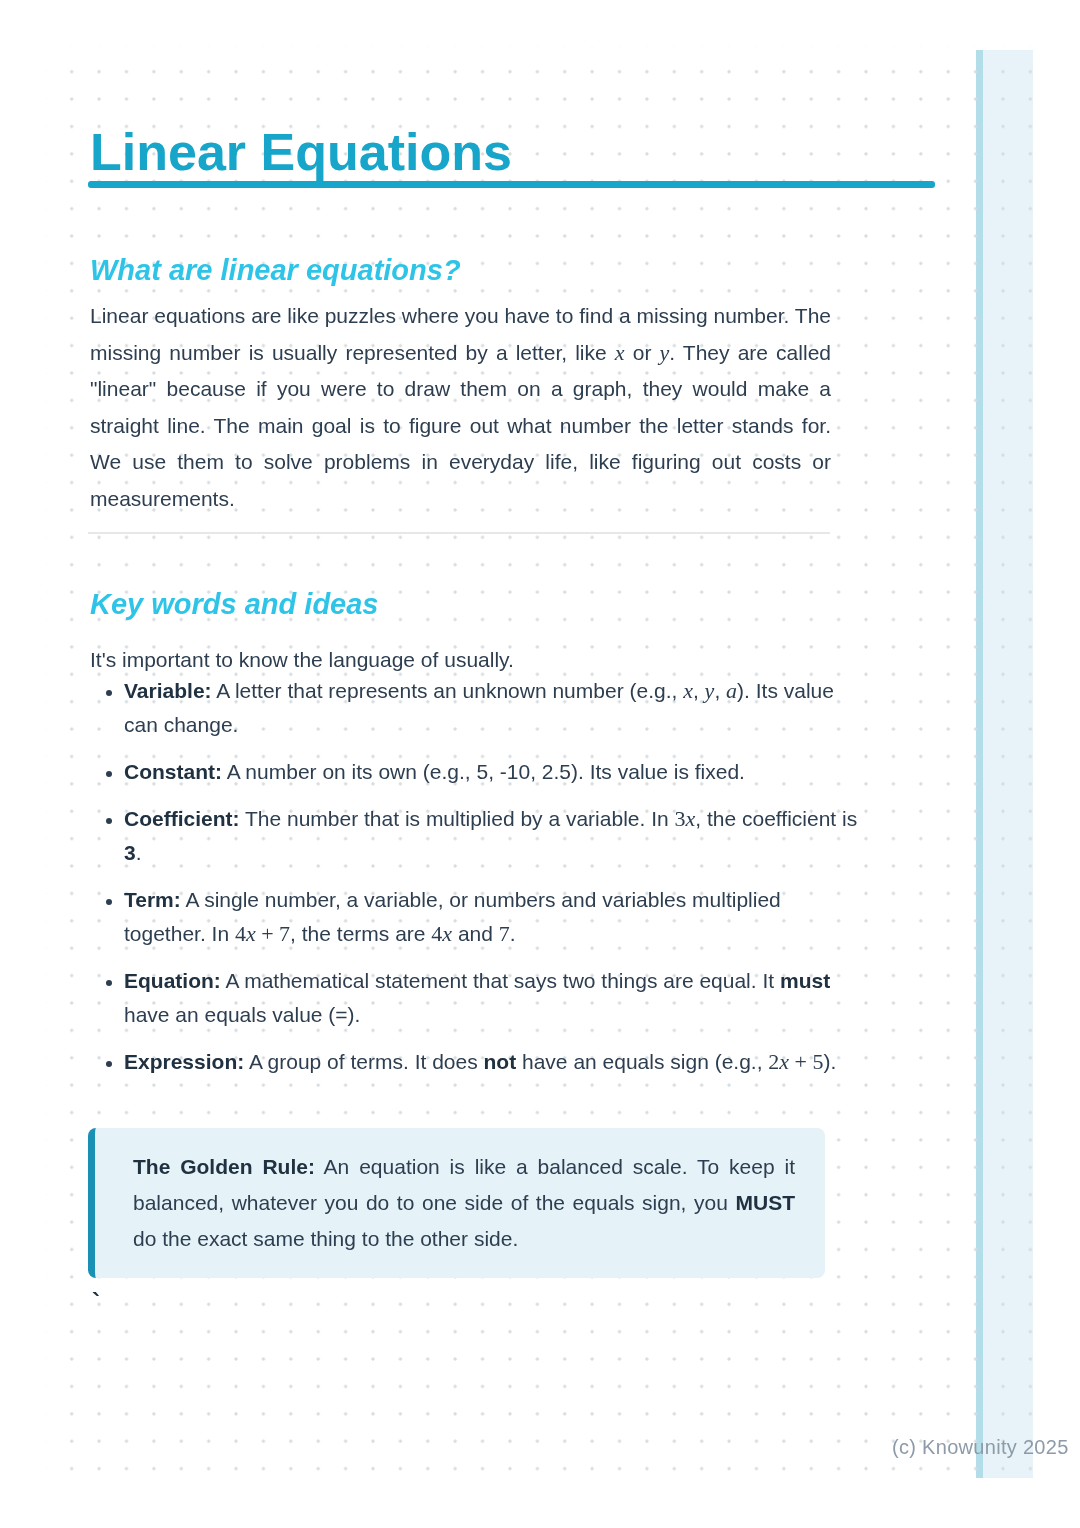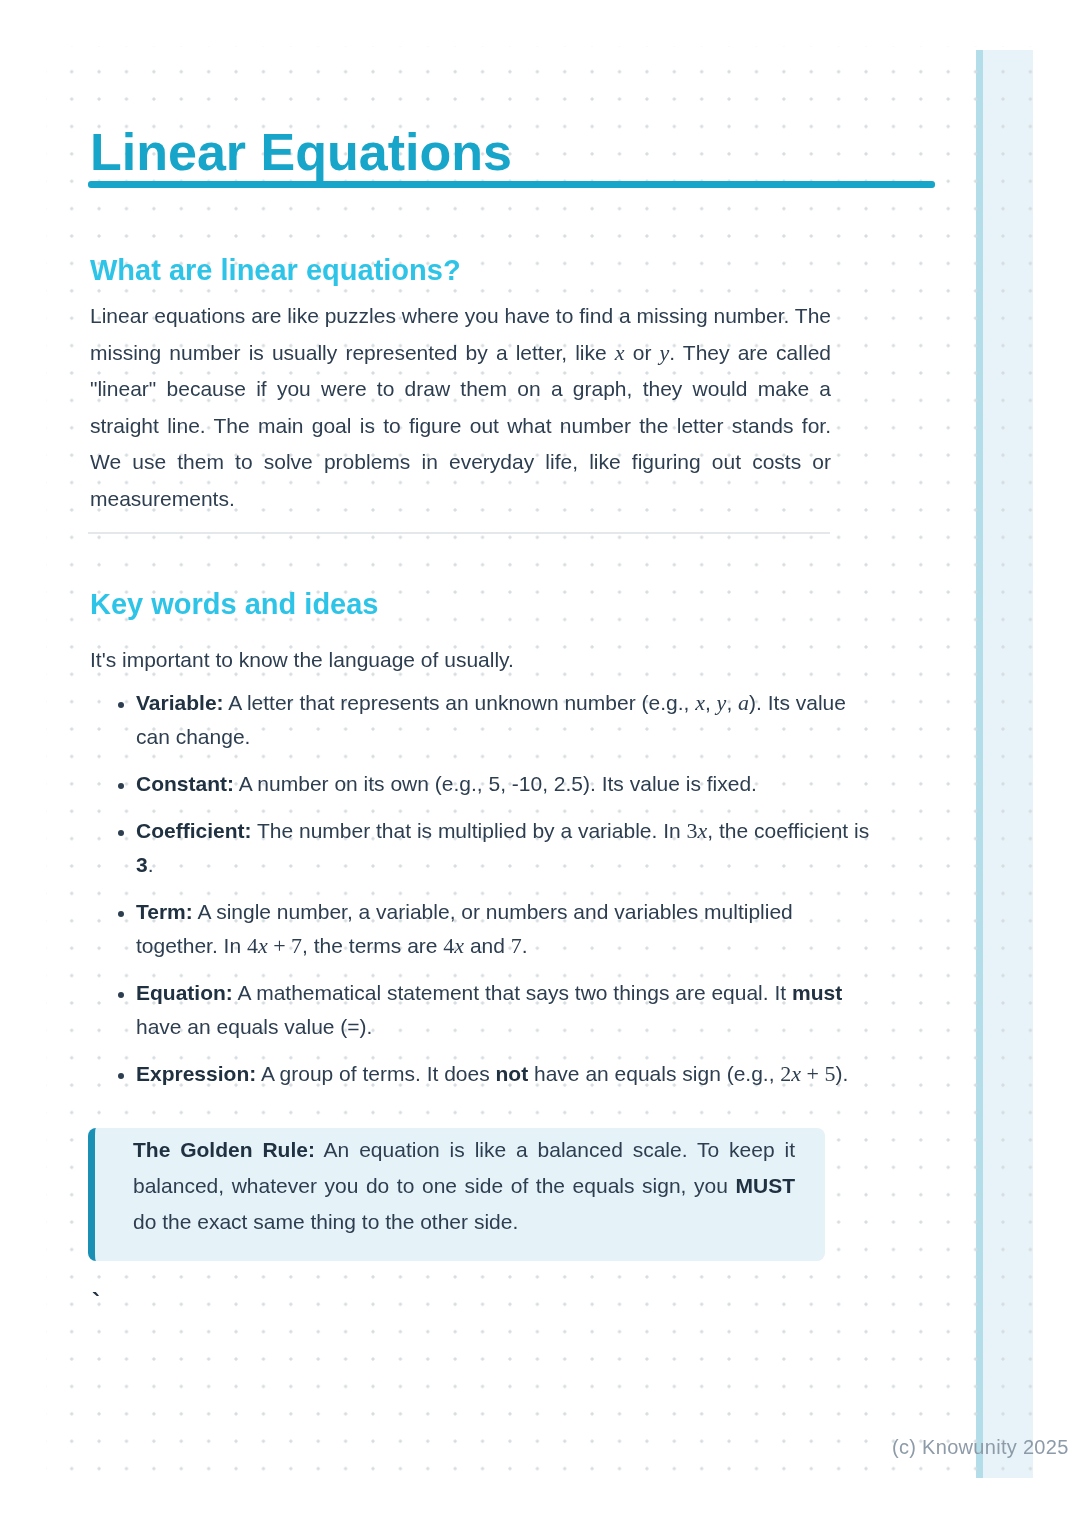--- a/index.html
+++ b/index.html
@@ -41,46 +41,47 @@
     white-space:nowrap;
   }
   .title-rule{
     position:absolute;left:88px;top:181px;width:847px;height:7px;
     background:var(--brand-teal);border-radius:3px;
   }
   .section-heading{
     position:absolute;left:90px;
     font-size:29px;font-weight:800;color:var(--heading-cyan);
     white-space:nowrap;
+    font-style:italic;
   }
   #heading-what{top:230px}
   #heading-keywords{top:564px}
   .para{
     position:absolute;left:90px;width:741px;
     font-size:21px;line-height:36.5px;text-align:justify;
   }
   #main-paragraph{top:277px}
   .section-divider{
     position:absolute;left:88px;top:532px;width:742px;height:2px;
     background:#e5e8ea;
   }
   #intro-paragraph{top:622px;line-height:34px;text-align:left}
   .bullet-list{
     position:absolute;left:90px;top:674px;width:741px;
-    margin:12px;padding:0 0 0 34px;
+    margin:0;padding:0 0 0 34px;
     font-size:21px;line-height:34px;list-style:disc;
   }
   .bullet-list li{margin-bottom:13px}
   .bullet-list li::marker{color:#2d3e50;font-size:19px}
   .callout{
     position:absolute;left:88px;top:1128px;width:737px;box-sizing:border-box;
     background:var(--callout-bg);
     border-left:7px solid var(--callout-border);
     border-radius:8px;
-    padding:4px 30px 21px 38px;
+    padding:21px 30px 21px 38px;
     font-size:21px;line-height:36px;text-align:justify;
   }
   .seg-b{font-weight:700;color:#203141}
   .seg-m{font-family:"Liberation Serif",serif;font-size:22px}
   .seg-mi{font-family:"Liberation Serif",serif;font-style:italic;font-size:22px}
   .stray-mark{
     position:absolute;left:92px;top:1288px;
     font-size:24px;font-weight:600;color:#203141;
   }
   .copyright{

